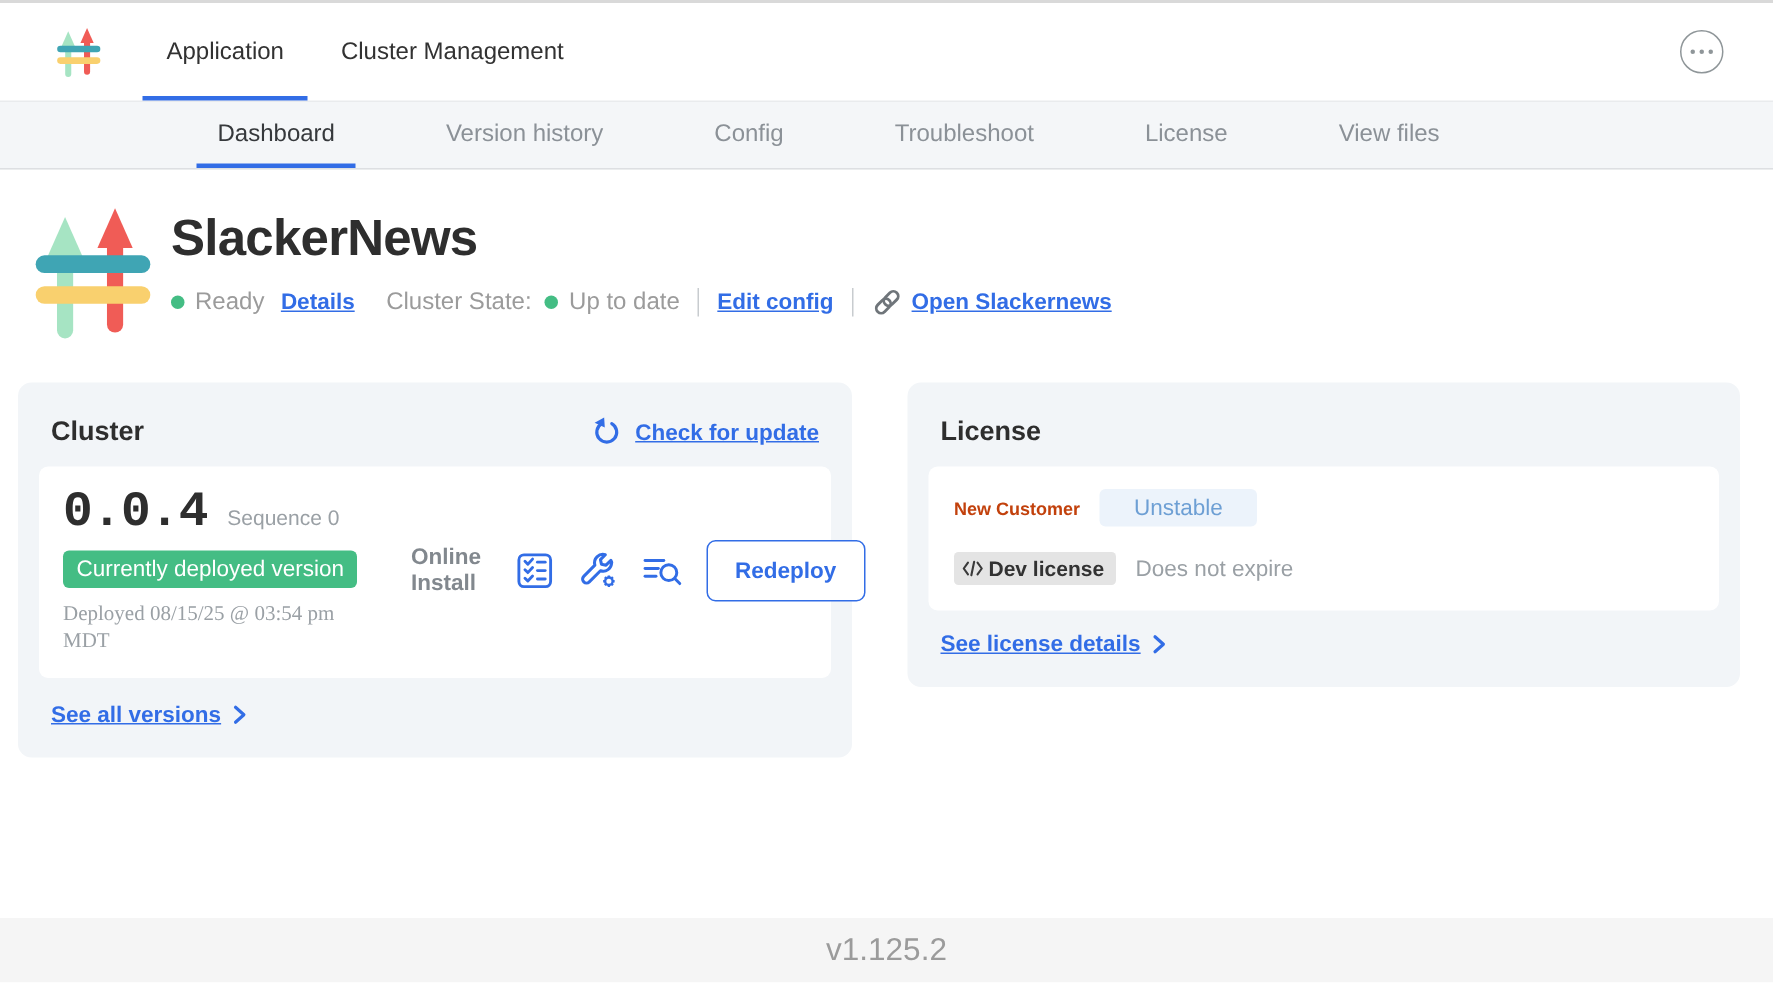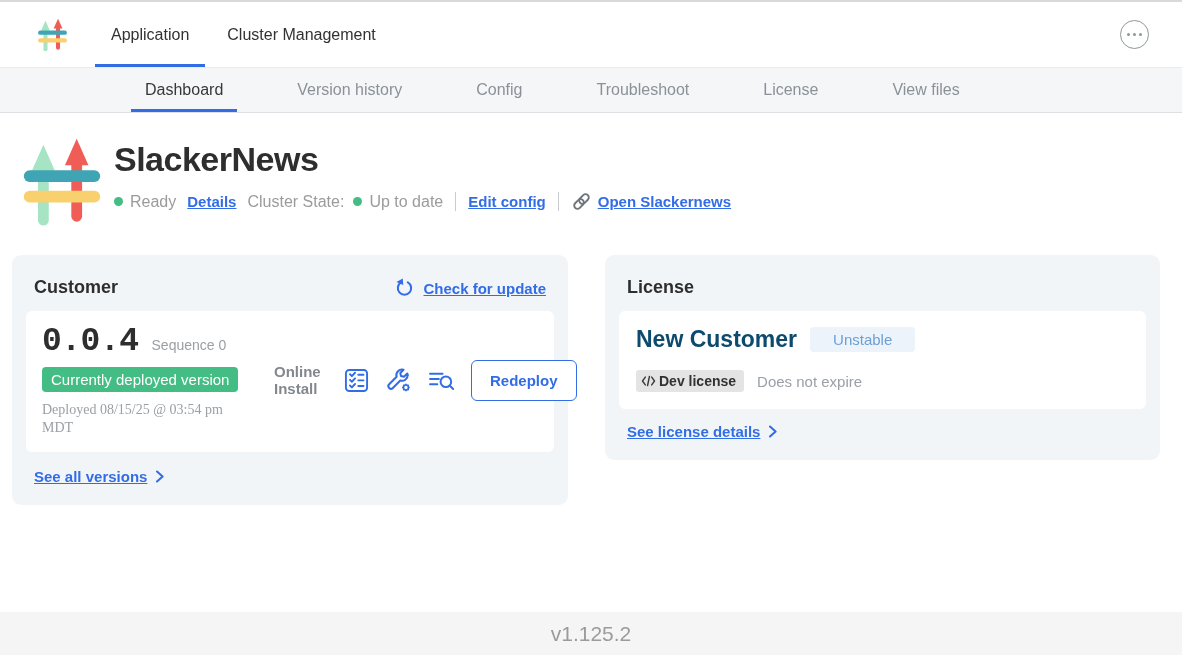--- a/index.html
+++ b/index.html
@@ -31,21 +31,21 @@
     color:#8b9197; cursor:pointer; border-bottom:3px solid transparent; margin-top:3px; }
   .subnav .tab.active { color:#36393c; border-bottom-color:#326de6; }
 
   
   .app-header { display:flex; margin:17px 0 0 20px; gap:10px; }
   .app-title { font-size:34px; font-weight:700; letter-spacing:-0.5px; margin:10px 0 12px; color:#2e2e2e; }
   .status-row { display:flex; align-items:center; font-size:16px; color:#9b9b9b;justify-content:flex-end; }
   .dot { width:9px; height:9px; border-radius:50%; background:#44bd84; margin-right:7px; flex:none; }
   a.link { color:#326de6; font-weight:700; font-size:15px; text-decoration:underline; cursor:pointer; }
   .status-row .sep { width:1px; height:19px; background:#c8cccf; margin:0 12px; }
-  .gap-lg { margin-left:11px; }
+  .gap-lg { margin-left:21px; }
   .gap-md { margin-left:11px; }
   .openlink { display:flex; align-items:center; gap:6px; }
 
   
   .cards { display:flex; align-items:flex-start; gap:37px; margin:25px 12px 0 12px; }
   .card { background:#f2f5f8; border-radius:9px; padding:14px; }
   .card-hd { display:flex; align-items:center; padding:8px 8px 0 8px; }
   .card-title { font-size:18px; font-weight:700; color:#2e2e2e; }
   .hd-right { margin-left:auto; display:flex; align-items:flex-end; gap:9px; }
   .inner { background:#fff; border-radius:6px; margin-top:13px; }
@@ -67,21 +67,21 @@
     font-size:15px; padding:11px 18px; border-radius:6px; cursor:pointer;
     font-family:"Liberation Sans", sans-serif; }
   .card-foot { margin-top:16px; padding:0 8px 6px 8px; display:flex; }
   .foot-link { display:inline-flex; align-items:center; gap:8px; cursor:pointer; }
 
   
   .license-card { width:555px; }
   .synced { font-size:14px; color:#c3c7ca; margin-right:2px; }
   .l-inner { padding:15px 17px 17px 17px; }
   .l-row1 { display:flex; align-items:center; }
-  .customer { font-size:23px; font-weight:700; color:#0c4a6e; }
+  .customer { font-size:12px; font-weight:700; color:#c2410c; }
   .badge-channel { background:#ecf3fb; color:#6d9fd4; font-size:15px; padding:4px 23px;
     border-radius:4px; margin-left:13px; }
   .l-row2 { display:flex; align-items:center; margin-top:17px; }
   .badge-dev { background:#e4e4e4; border-radius:3px; padding:3px 8px 3px 5px;
     display:flex; align-items:center; gap:3px; font-size:14px; font-weight:700; color:#323232; }
   .expiry { font-size:15px; color:#9aa0a5; margin-left:13px; }
 
   
   .footer { margin-top:auto; height:43px; background:#f5f5f5; display:flex;
     align-items:center; justify-content:center; font-size:21px; color:#9b9b9b; }
@@ -153,21 +153,21 @@
           <a class="link">Open Slackernews</a>
         </span>
       </div>
     </div>
   </div>
 
   <div class="cards">
 
     <div class="card version-card">
       <div class="card-hd">
-        <span class="card-title">Customer</span>
+        <span class="card-title">Cluster</span>
         <span class="hd-right">
           <svg width="19" height="19" viewBox="0 0 20 20">
             <path d="M6.5 4.6 A7 7 0 1 0 13.5 4.6" fill="none" stroke="#326de6" stroke-width="2.2" stroke-linecap="round"></path>
             <polygon points="8.2,0.4 1.5,4.1 8.6,7.4" fill="#326de6"></polygon>
           </svg>
           <a class="link">Check for update</a>
         </span>
       </div>
 
       <div class="inner v-inner">

